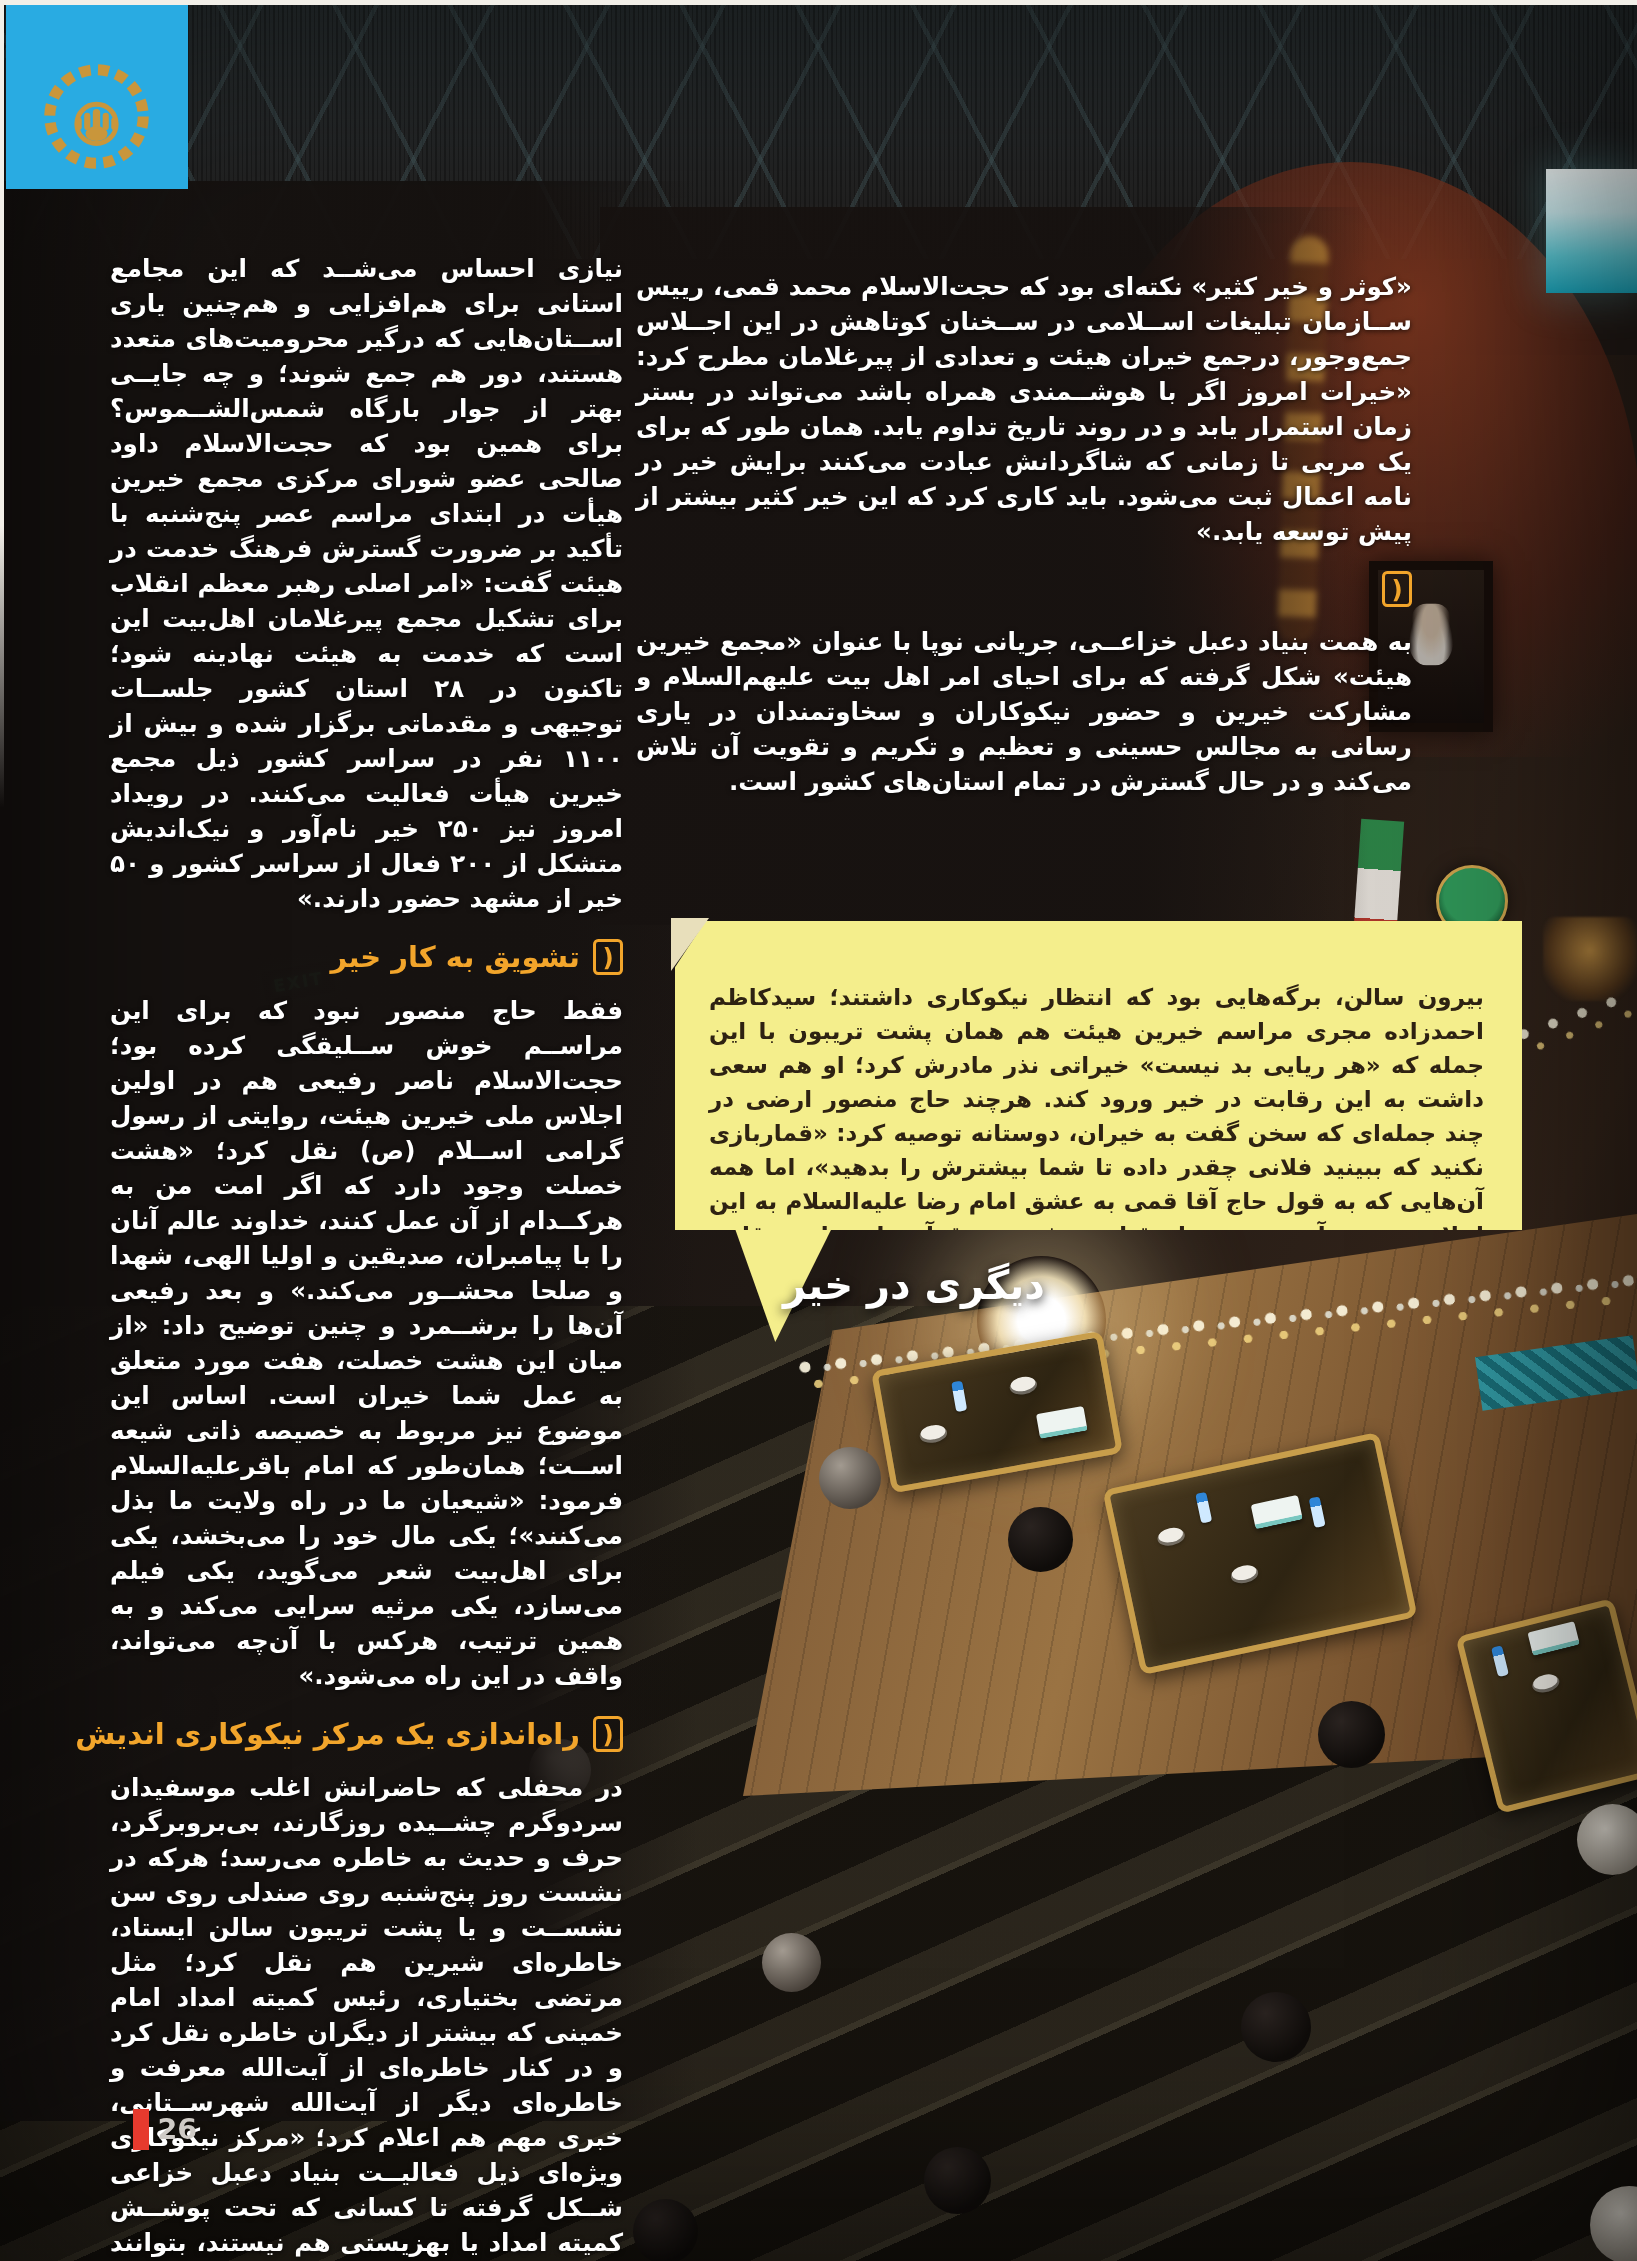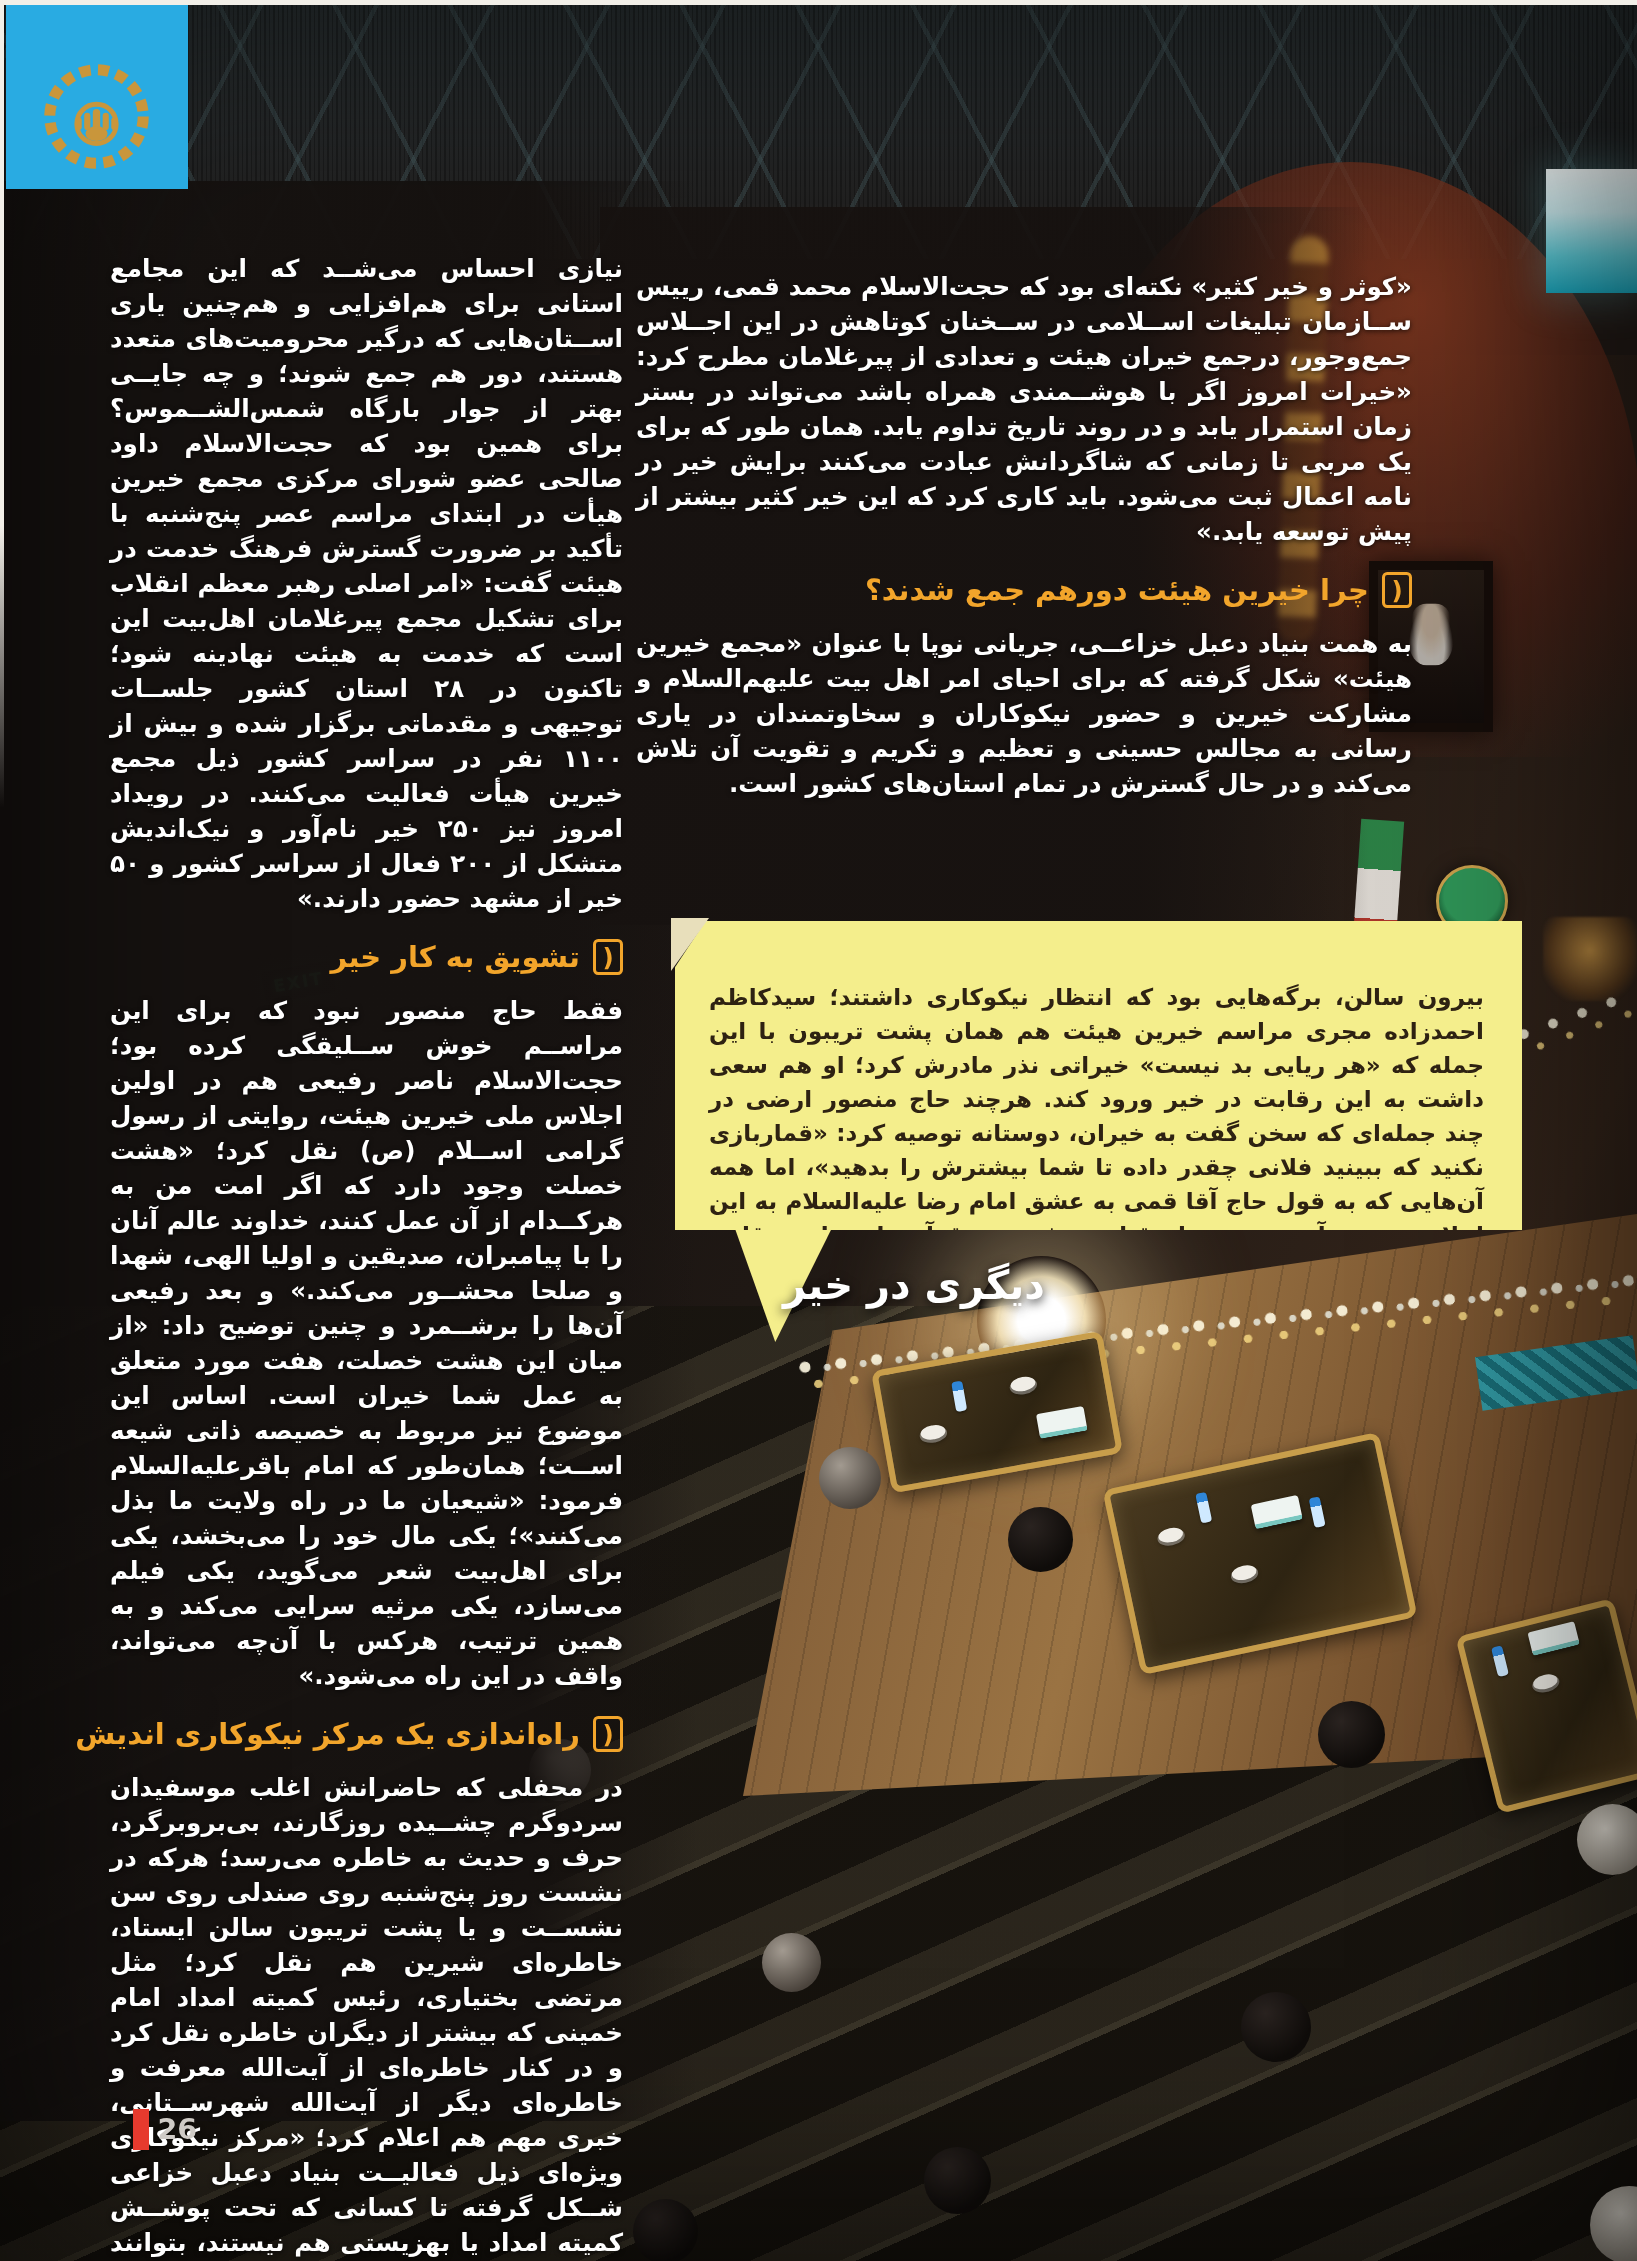--- a/index.html
+++ b/index.html
@@ -242,21 +242,20 @@
         <rect x="62" y="51" width="4" height="10" rx="2"></rect>
         <ellipse cx="50" cy="64" rx="9" ry="6"></ellipse>
       </g>
     </svg>
   </div>
 
   <div class="col col-right">
     <p>«کوثر و خیر کثیر» نکته‌ای بود که حجت‌الاسلام محمد قمی، رییس ســازمان تبلیغات اســلامی در ســخنان کوتاهش در این اجــلاس جمع‌وجور، درجمع خیران هیئت و تعدادی از پیرغلامان مطرح کرد: «خیرات امروز اگر با هوشــمندی همراه باشد می‌تواند در بستر زمان استمرار یابد و در روند تاریخ تداوم یابد. همان طور که برای یک مربی تا زمانی که شاگردانش عبادت می‌کنند برایش خیر در نامه اعمال ثبت می‌شود. باید کاری کرد که این خیر کثیر بیشتر از پیش توسعه یابد.»</p>
     <div class="sec-head">
       <span class="paren-box">(</span>
-      <span>چرا خیرین هیئت دورهم جمع شدند؟</span>
     </div>
     <p>به همت بنیاد دعبل خزاعــی، جریانی نوپا با عنوان «مجمع خیرین هیئت» شکل گرفته که برای احیای امر اهل بیت علیهم‌السلام و مشارکت خیرین و حضور نیکوکاران و سخاوتمندان در یاری رسانی به مجالس حسینی و تعظیم و تکریم و تقویت آن تلاش می‌کند و در حال گسترش در تمام استان‌های کشور است.</p>
   </div>
 
   <div class="col col-left">
     <p>نیازی احساس می‌شــد که این مجامع استانی برای هم‌افزایی و هم‌چنین یاری اســتان‌هایی که درگیر محرومیت‌های متعدد هستند، دور هم جمع شوند؛ و چه جایــی بهتر از جوار بارگاه شمس‌الشــموس؟ برای همین بود که حجت‌الاسلام داود صالحی عضو شورای مرکزی مجمع خیرین هیأت در ابتدای مراسم عصر پنج‌شنبه با تأکید بر ضرورت گسترش فرهنگ خدمت در هیئت گفت: «امر اصلی رهبر معظم انقلاب برای تشکیل مجمع پیرغلامان اهل‌بیت این است که خدمت به هیئت نهادینه شود؛ تاکنون در ۲۸ استان کشور جلســات توجیهی و مقدماتی برگزار شده و بیش از ۱۱۰۰ نفر در سراسر کشور ذیل مجمع خیرین هیأت فعالیت می‌کنند. در رویداد امروز نیز ۲۵۰ خیر نام‌آور و نیک‌اندیش متشکل از ۲۰۰ فعال از سراسر کشور و ۵۰ خیر از مشهد حضور دارند.»</p>
     <div class="sec-head">
       <span class="paren-box">(</span>
       <span>تشویق به کار خیر</span>
     </div>

